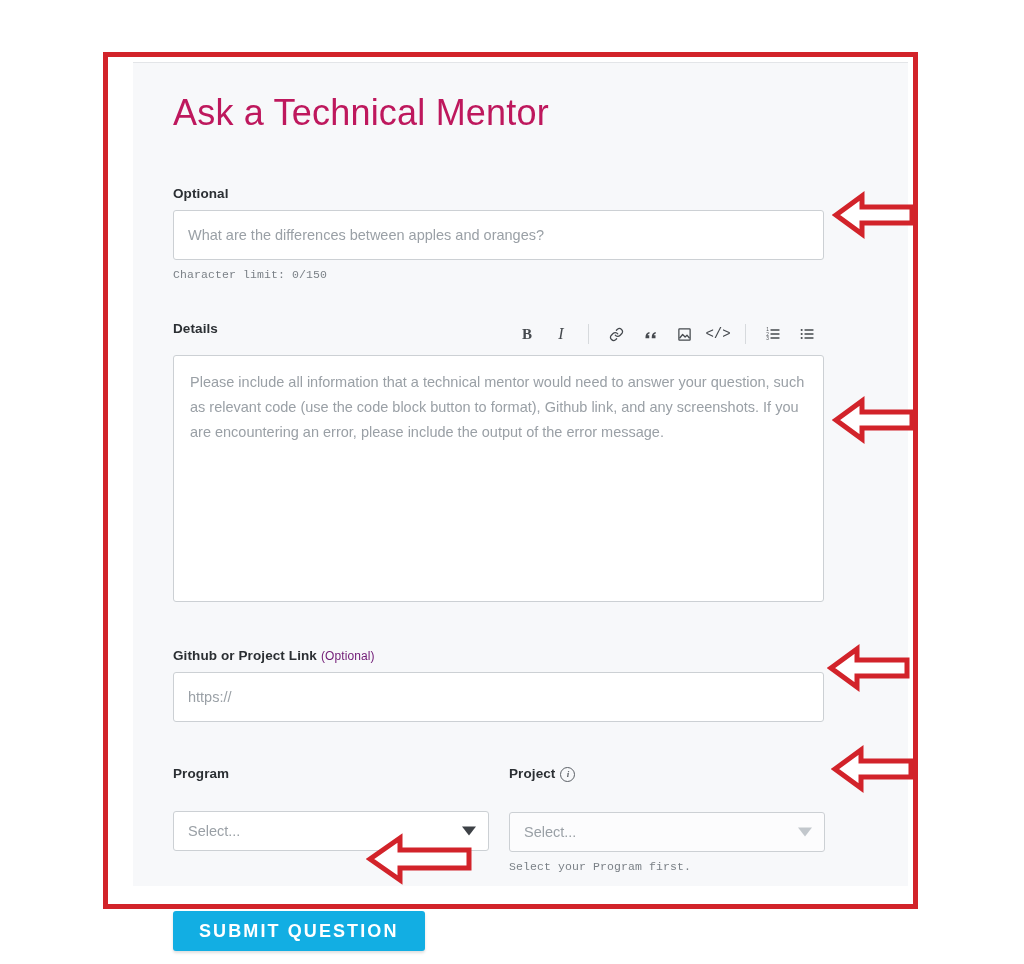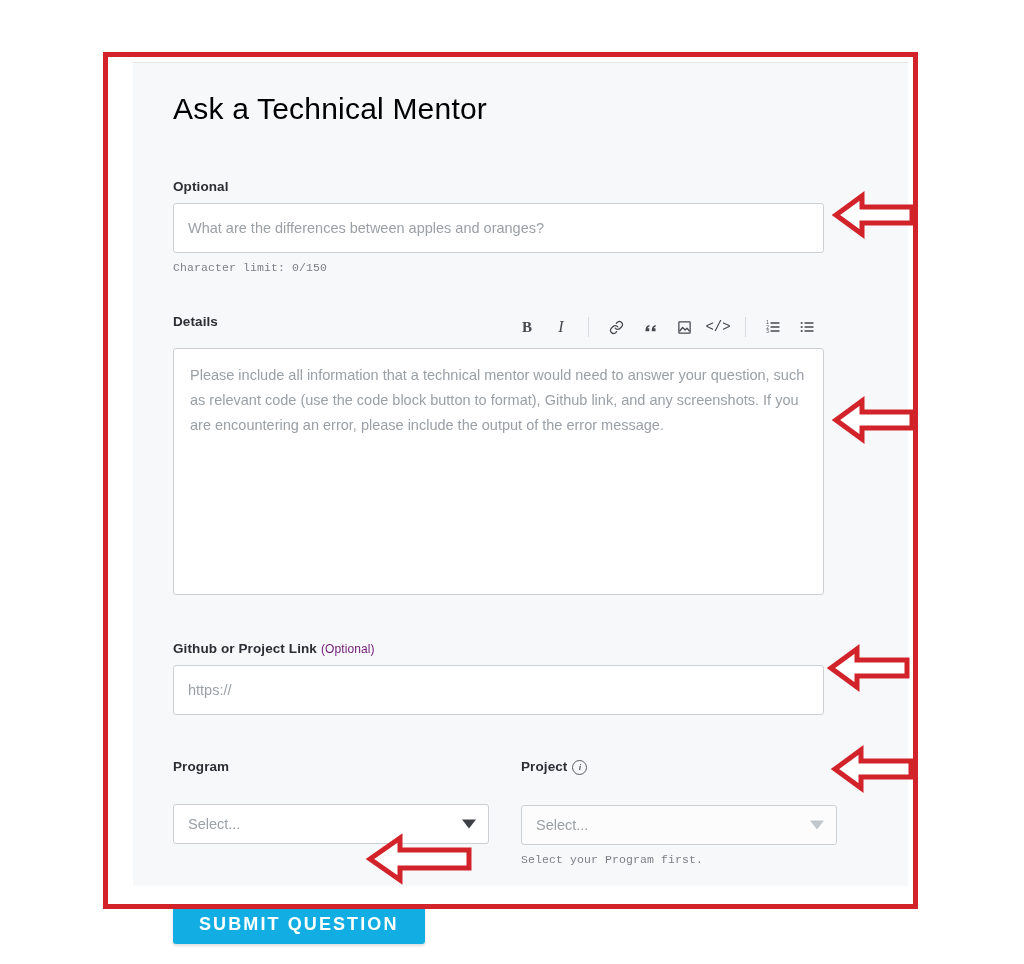--- a/index.html
+++ b/index.html
@@ -39,23 +39,23 @@
     border-top: 1px solid #e3e5e8;
     box-sizing: border-box;
     z-index: 5;
   }
 
   .card-inner {
     padding: 28px 44px 0 40px;
   }
 
   .page-title {
-    font-size: 30px;
+    font-size: 36px;
     font-weight: 400;
-    color: #000000;
+    color: #be185d;
     margin: 0 0 52px 0;
     letter-spacing: 0.2px;
     line-height: 1.2;
   }
 
   
   .field-block {
     margin-bottom: 20px;
   }
 
@@ -174,21 +174,21 @@
     opacity: 1;
   }
 
   
   .link-block { margin-top: 42px; }
 
   
   .selects-row {
     display: flex;
     margin-top: 44px;
-    gap: 32px;
+    gap: 20px;
   }
   .select-col { width: 316px; }
 
   .select-wrap {
     position: relative;
     width: 316px;
     height: 40px;
     margin-top: 30px;
   }
   .select-box {

